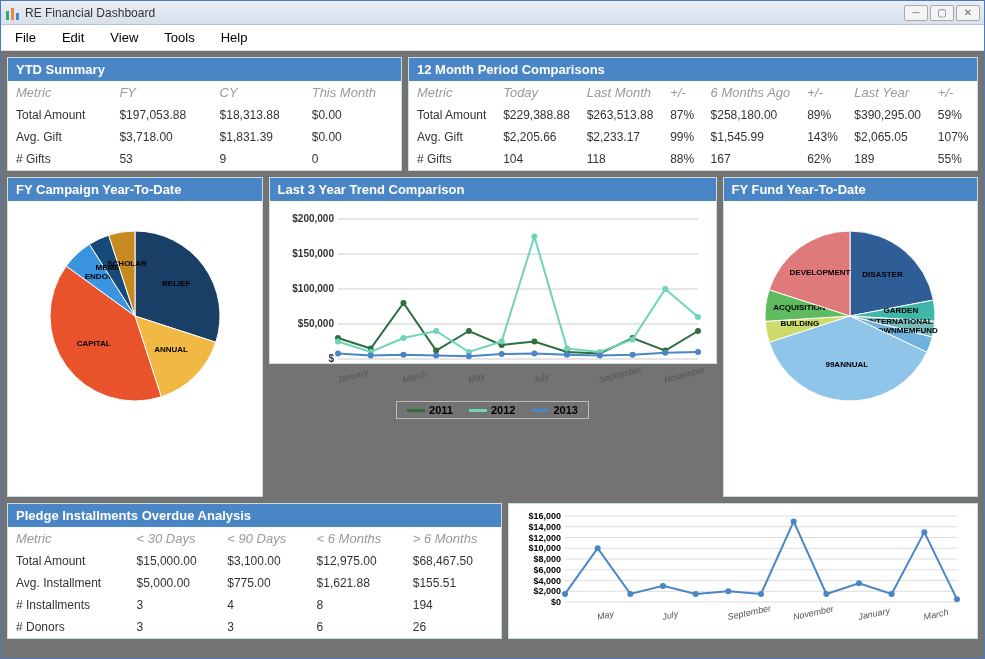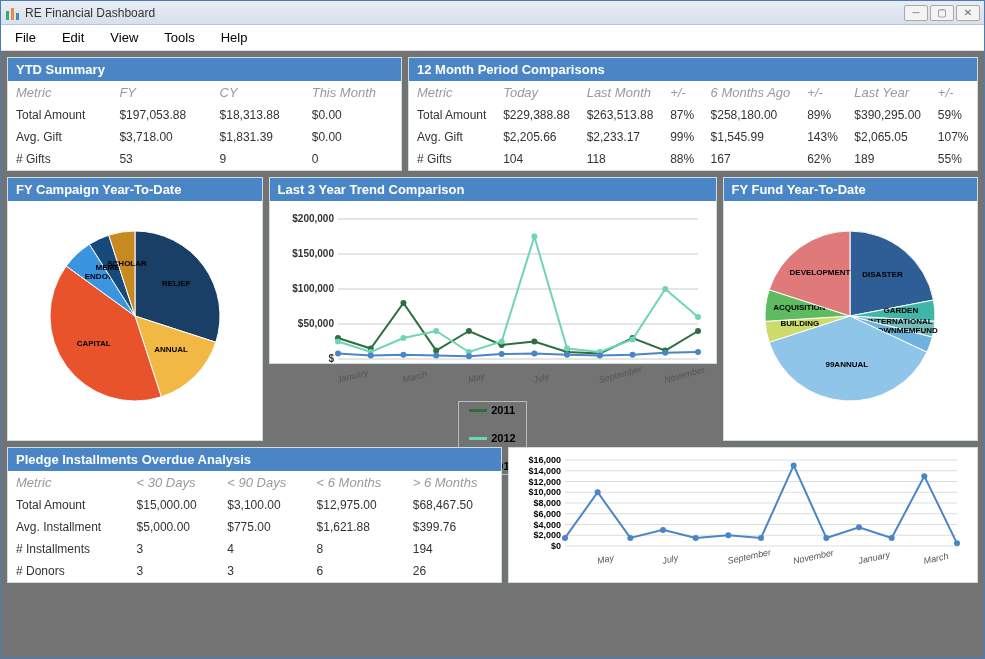--- a/index.html
+++ b/index.html
@@ -16,25 +16,25 @@
 .row { display: flex; gap: 6px; }
 .panel { border: 1px solid #cdd; background: #fff; }
 .panel-hdr { background: #4a86c5; color: #fff; font-weight: bold; font-size: 13px; padding: 4px 8px; }
 .tbl { width: 100%; border-collapse: collapse; font-size: 12px; }
 .tbl th { text-align: left; font-weight: normal; color: #999; padding: 4px 8px; font-style: italic; font-size: 13px; }
 .tbl td { padding: 4px 8px; color: #333; }
 .red { color: #c62828; }
 .green { color: #2e7d32; }
 .ytd { width: 395px; }
 .comp { flex: 1; }
-.pie-panel { width: 260px; height: 264px; }
+.pie-panel { width: 260px; height: 320px; }
 .trend-panel { flex: 1; height: 187px; }
 .pie-wrap { display: flex; align-items: center; justify-content: center; height: 230px; position: relative; }
 .chart-area { padding: 8px 8px 4px 8px; height: 200px; position: relative; }
-.legend { display: flex; gap: 16px; justify-content: center; font-size: 11px; border: 1px solid #bbb; width: fit-content; margin: 0 auto; padding: 2px 10px; flex-direction: column; }
+.legend { display: flex; gap: 16px; justify-content: center; font-size: 11px; border: 1px solid #bbb; width: fit-content; margin: 0 auto; padding: 2px 10px; }
 .legend span { display: flex; align-items: center; gap: 4px; }
 .lgbox { width: 18px; height: 3px; display: inline-block; }
 .overdue { width: 495px; }
 .forecast { flex: 1; }
 .axis-label { font-size: 9px; fill: #555; font-style: italic; }
 .ytick { font-size: 10px; fill: #333; font-weight: bold; }
 svg text { font-family: inherit; }
 </style>
 </head>
 <body>
@@ -293,21 +293,21 @@
                 <td>$15,000.00</td>
                 <td>$3,100.00</td>
                 <td>$12,975.00</td>
                 <td>$68,467.50</td>
               </tr>
               <tr>
                 <td>Avg. Installment</td>
                 <td>$5,000.00</td>
                 <td>$775.00</td>
                 <td>$1,621.88</td>
-                <td>$399.76</td>
+                <td>$155.51</td>
               </tr>
               <tr>
                 <td># Installments</td>
                 <td>3</td>
                 <td>4</td>
                 <td>8</td>
                 <td>194</td>
               </tr>
               <tr>
                 <td># Donors</td>

